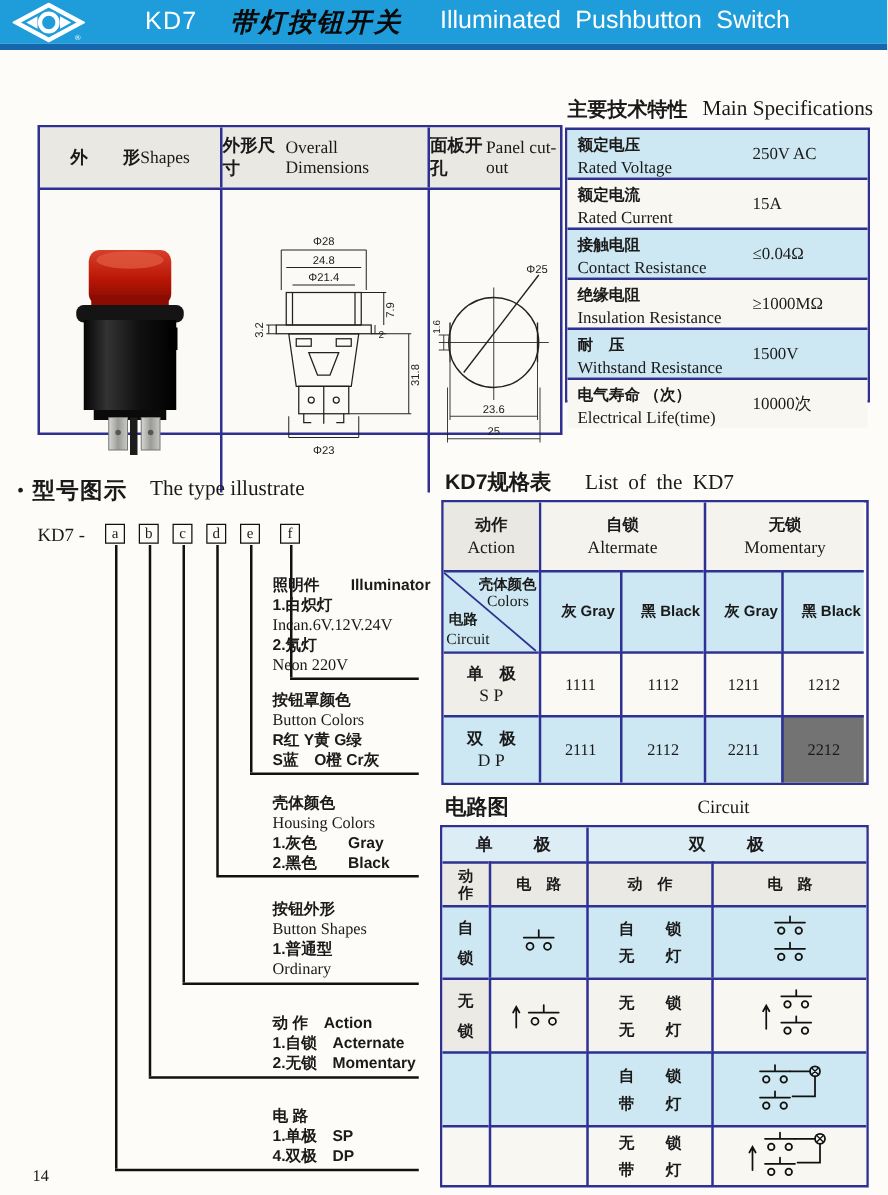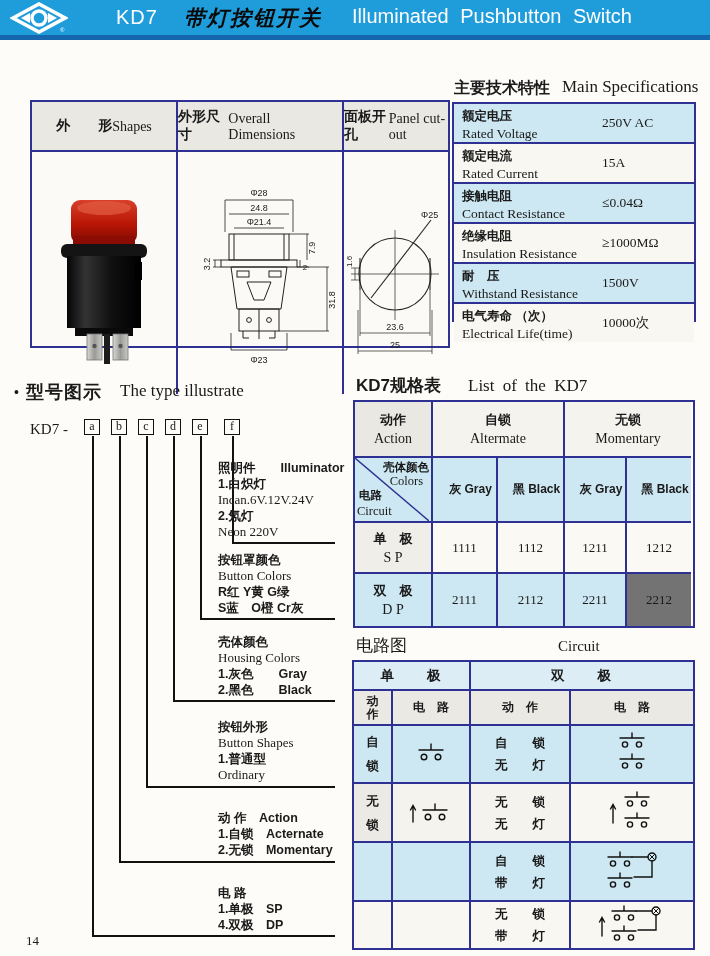--- a/index.html
+++ b/index.html
@@ -70,21 +70,21 @@
   .kd7grid>div.nbl{border-left:none;} .kd7grid>div.nbt{border-top:none;}
   .hcell .cnl{font-size:13px;font-weight:bold;} .hcell .enl{font-family:"Liberation Serif",serif;font-size:14px;margin-top:2px;}
   .subcol{font-size:12px;font-weight:bold;padding-left:12px;}
   .num{font-family:"Liberation Serif",serif;font-size:13px;}
   .diag{position:relative;}
   .diag svg{position:absolute;inset:0;}
   .dtl{position:absolute;font-size:11.5px;font-weight:bold;}
   .dte{position:absolute;font-family:"Liberation Serif",serif;font-size:12.5px;font-weight:normal;}
 
   
-  .ct-title-cn{position:absolute;left:356px;top:634px;font-size:17px;font-weight:normal;}
+  .ct-title-cn{position:absolute;left:356px;top:634px;font-size:17px;font-weight:bold;}
   .ct-title-en{position:absolute;left:558px;top:638px;font-family:"Liberation Serif",serif;font-size:15px;}
   .cirgrid{position:absolute;left:352px;top:660px;width:343px;height:290px;border:2px solid var(--navy);box-sizing:border-box;
            display:grid;grid-template-columns:37px 78px 100px 124px;grid-template-rows:27px 35px 58px 59px 59px 48px;}
   .cirgrid>div{border-left:2px solid var(--navy);border-top:2px solid var(--navy);display:flex;align-items:center;justify-content:center;box-sizing:border-box;text-align:center;}
   .cirgrid>div.nbl{border-left:none;} .cirgrid>div.nbt{border-top:none;}
   .ct-h{font-size:13.5px;font-weight:bold;letter-spacing:2px;}
   .ct-sh{font-size:12px;font-weight:bold;}
   .ct-act{font-size:12.5px;font-weight:bold;line-height:24px;}
   .ct-act2{font-size:12.5px;font-weight:bold;line-height:22px;}
   .sym{stroke:#111;stroke-width:1.4;fill:none;stroke-linecap:round;}

